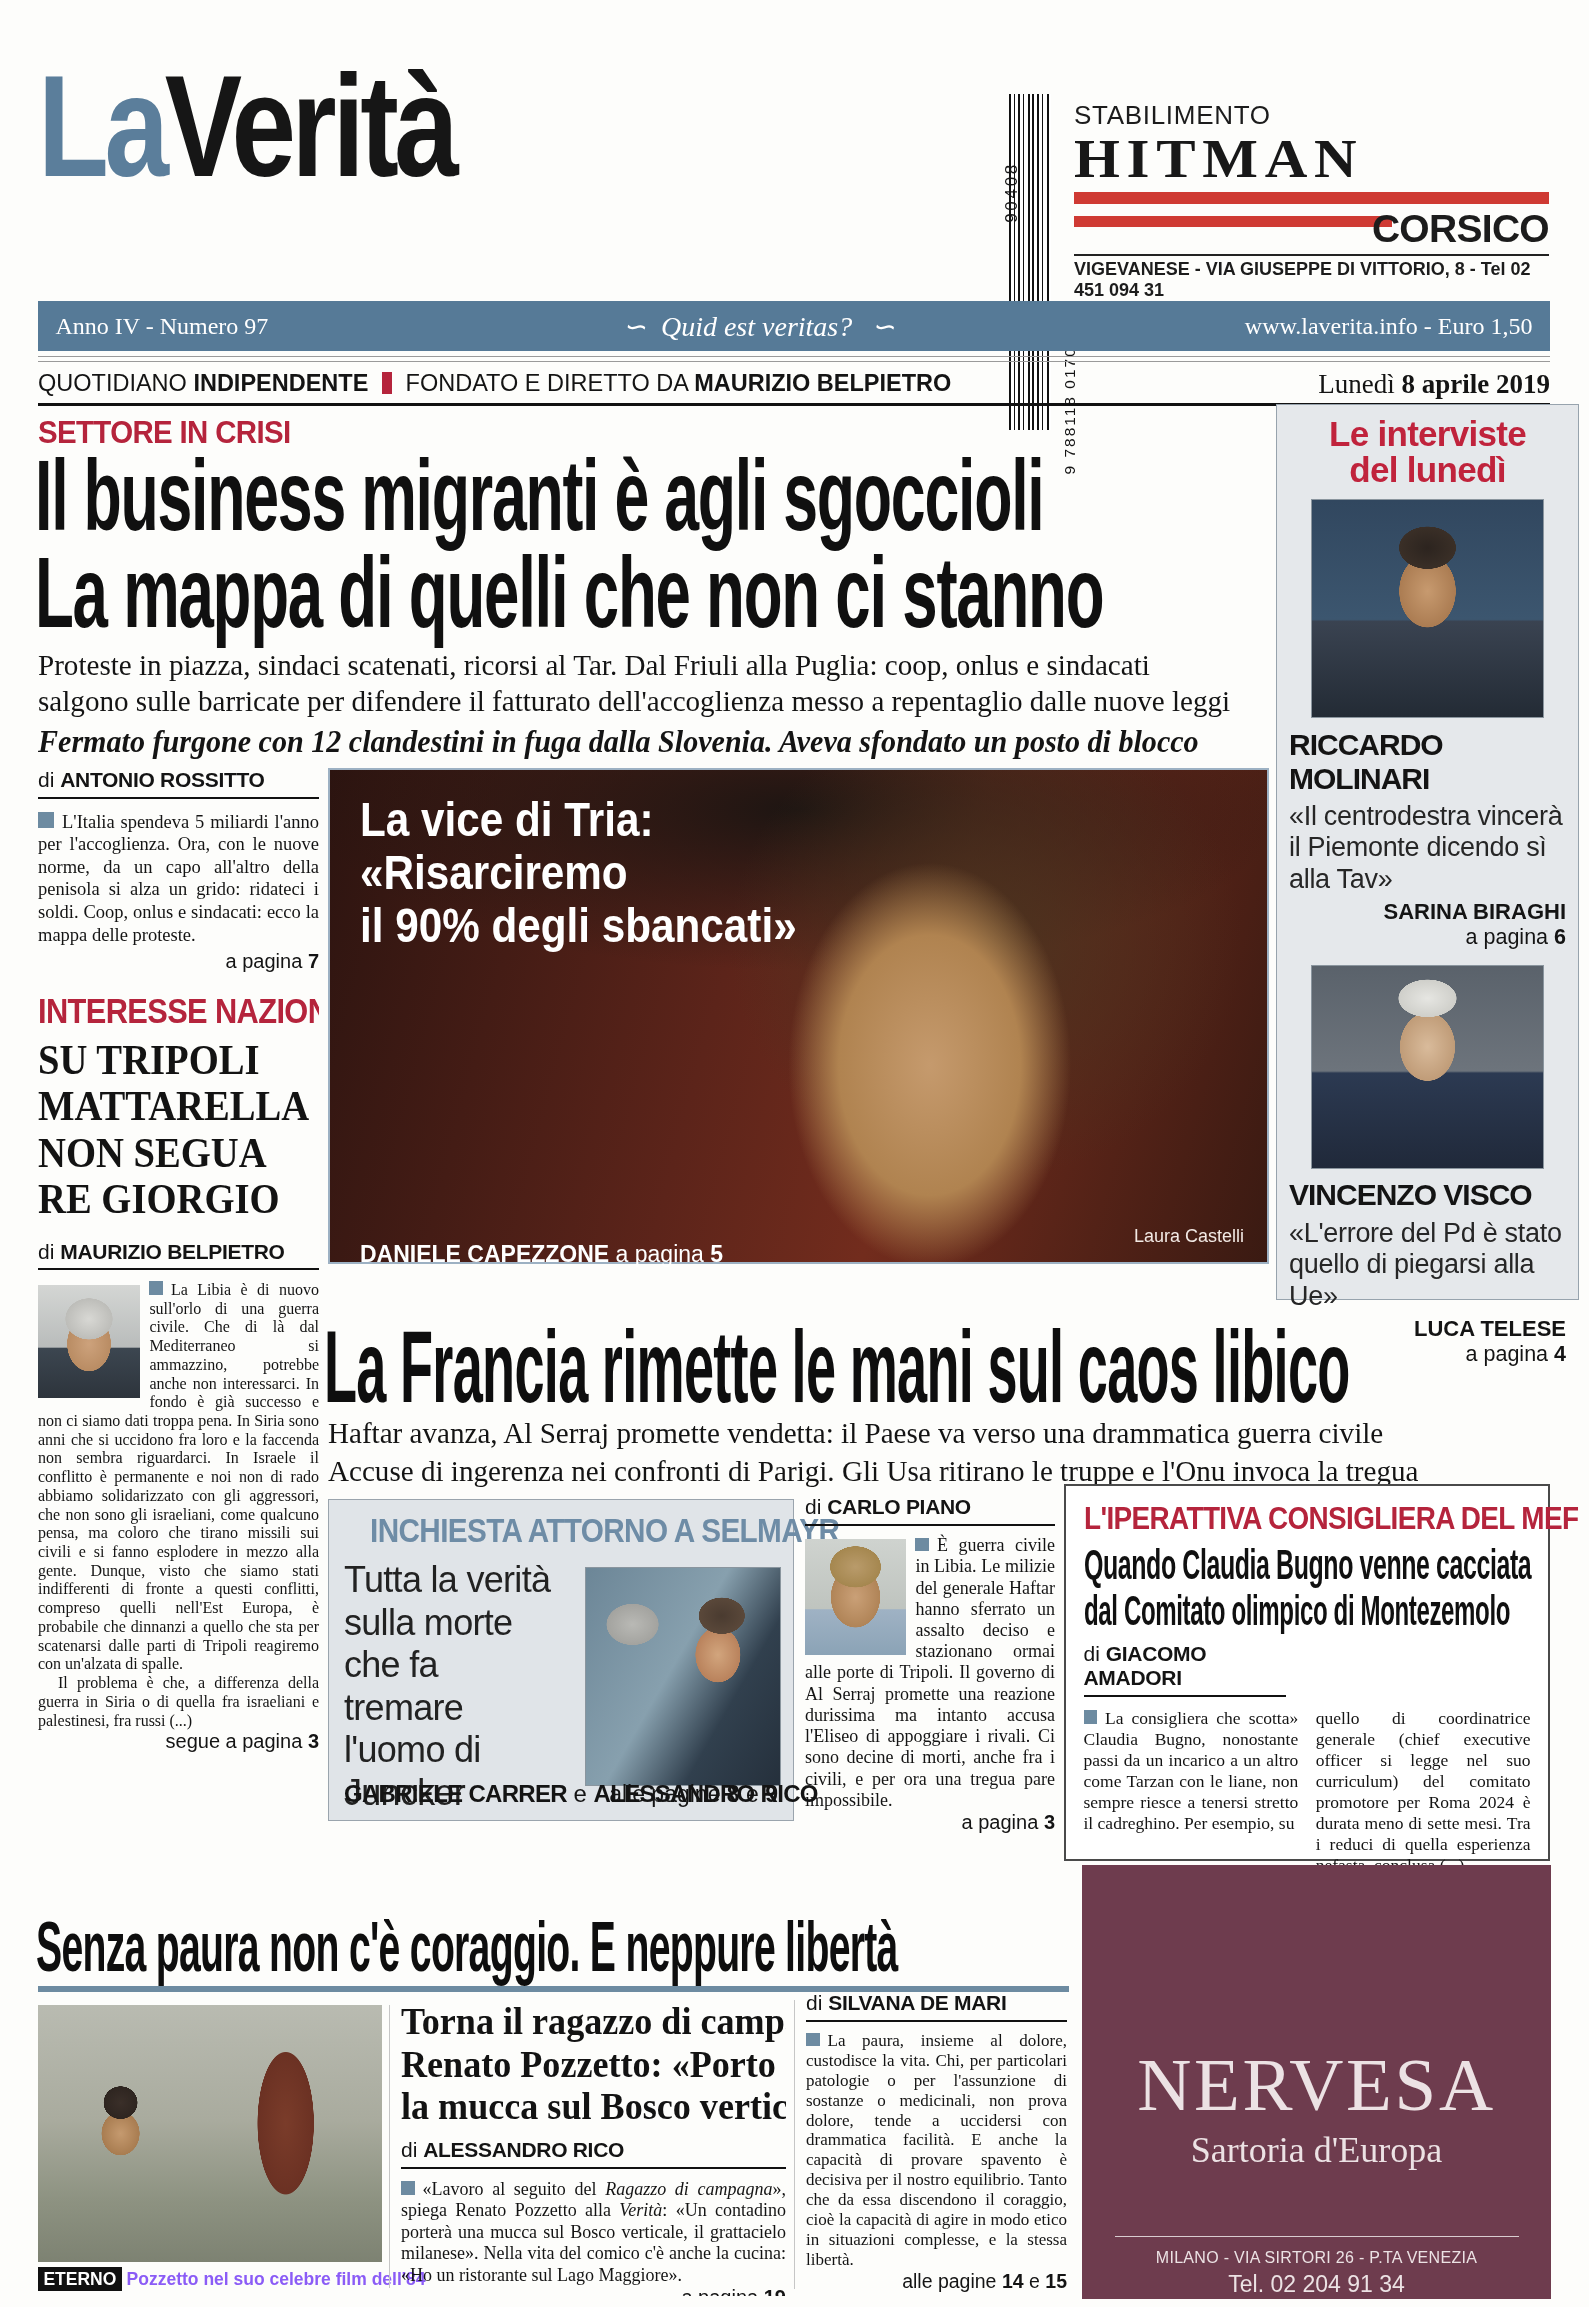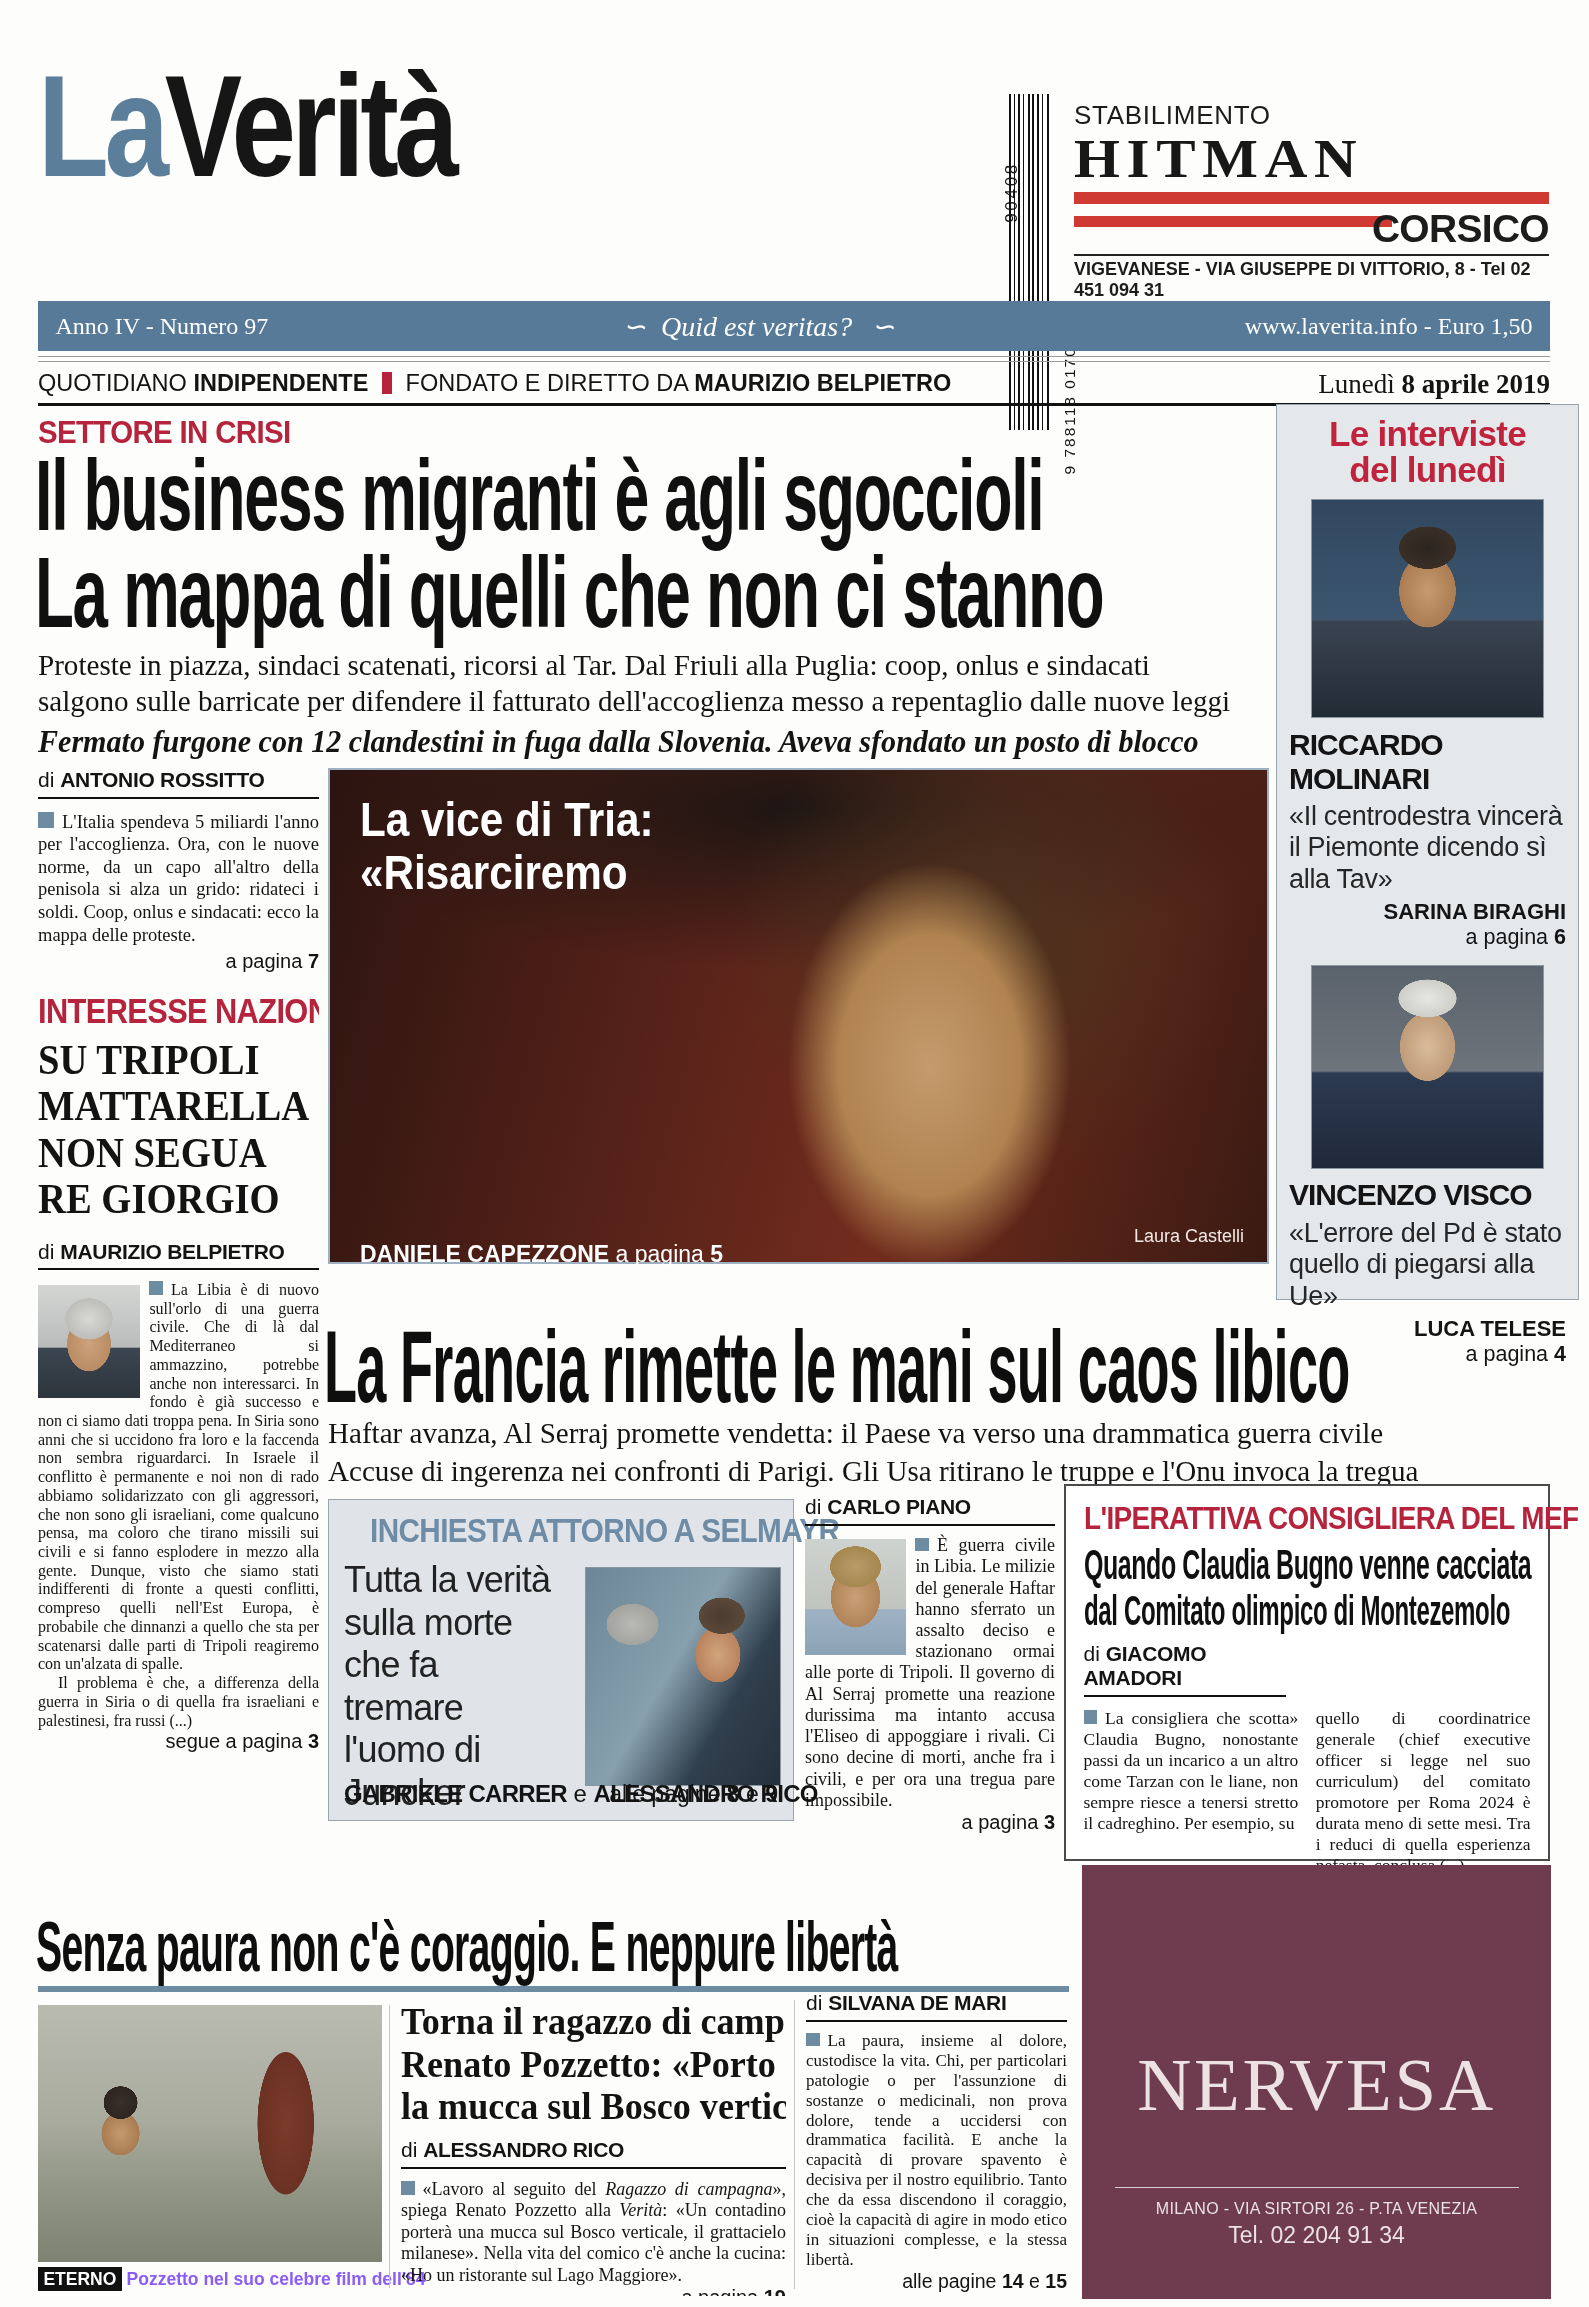--- a/index.html
+++ b/index.html
@@ -138,20 +138,21 @@
   </div>
 
   <div class="abs pframe" style="left:328px;top:768px;width:937px;height:492px;background:
        radial-gradient(ellipse 202px 289px at 64% 60%,#c59a6d 0%,#b08350 45%,rgba(0,0,0,0) 70%),
        radial-gradient(ellipse 377px 350px at 70% 35%,#4a331f 0%,rgba(0,0,0,0) 68%),
        radial-gradient(ellipse 606px 202px at 50% 8%,#1d1512 0%,rgba(0,0,0,0) 80%),
        linear-gradient(105deg,#2c1410 0%,#5c241a 42%,#722c1d 62%,#3a1a12 100%);">
     <div class="abs" style="left:30px;top:24px;color:#fff;font-weight:bold;line-height:1.1;">
       <div class="nowrap"><span class="cond" style="transform:scaleX(0.88);font-size:48px;">La vice di Tria:</span></div>
       <div class="nowrap"><span class="cond" style="transform:scaleX(0.88);font-size:48px;">«Risarciremo</span></div>
+      <div class="nowrap"><span class="cond" style="transform:scaleX(0.88);font-size:48px;">il 90% degli sbancati»</span></div>
     </div>
     <div class="abs nowrap" style="left:30px;top:471px;color:#fff;font-size:23px;">
       <span style="font-weight:bold;">DANIELE CAPEZZONE</span>
       <span>a pagina</span>
       <b>5</b>
     </div>
     <div class="abs" style="right:23px;bottom:15px;color:#f2e9e4;font-size:18px;">Laura Castelli</div>
   </div>
 
   <div class="abs sidebar" style="left:1276px;top:404px;width:303px;height:896px;box-sizing:border-box;padding:10.8px 12px;">
@@ -294,19 +295,20 @@
     <p class="serif just" style="font-size:17px;line-height:1.17;margin:9.4px 0 0 0;">
       <span class="sq small"></span><span>La paura, insieme al dolore, custodisce la vita. Chi, per particolari patologie o per l'assunzione di sostanze o medicinali, non prova dolore, tende a uccidersi con drammatica facilità. E anche la capacità di provare spavento è decisiva per il nostro equilibrio. Tanto che da essa discendono il coraggio, cioè la capacità di agire in modo etico in situazioni complesse, e la stessa libertà.</span>
     </p>
     <div class="pref" style="font-size:19.5px;">
       <span>alle pagine</span> <b>14</b> <span>e</span> <b>15</b>
     </div>
   </div>
 
   <div class="abs" style="left:1082px;top:1865px;width:469px;height:434px;background:#6e3c4e;color:#ece2e4;text-align:center;box-sizing:border-box;padding-top:182px;">
     <div class="serif" style="font-size:75px;letter-spacing:2.7px;line-height:1;">NERVESA</div>
+    <div class="serif" style="font-size:36px;margin-top:6.7px;">Sartoria d'Europa</div>
     <div style="width:404px;height:1.3px;background:#d8cdd0;margin:65px auto 12px auto;"></div>
     <div style="font-size:16px;letter-spacing:0.3px;">MILANO - VIA SIRTORI 26 - P.TA VENEZIA</div>
     <div style="font-size:23px;margin-top:4px;">Tel. 02 204 91 34</div>
   </div>
 
 </div>
 
 
 </body></html>

